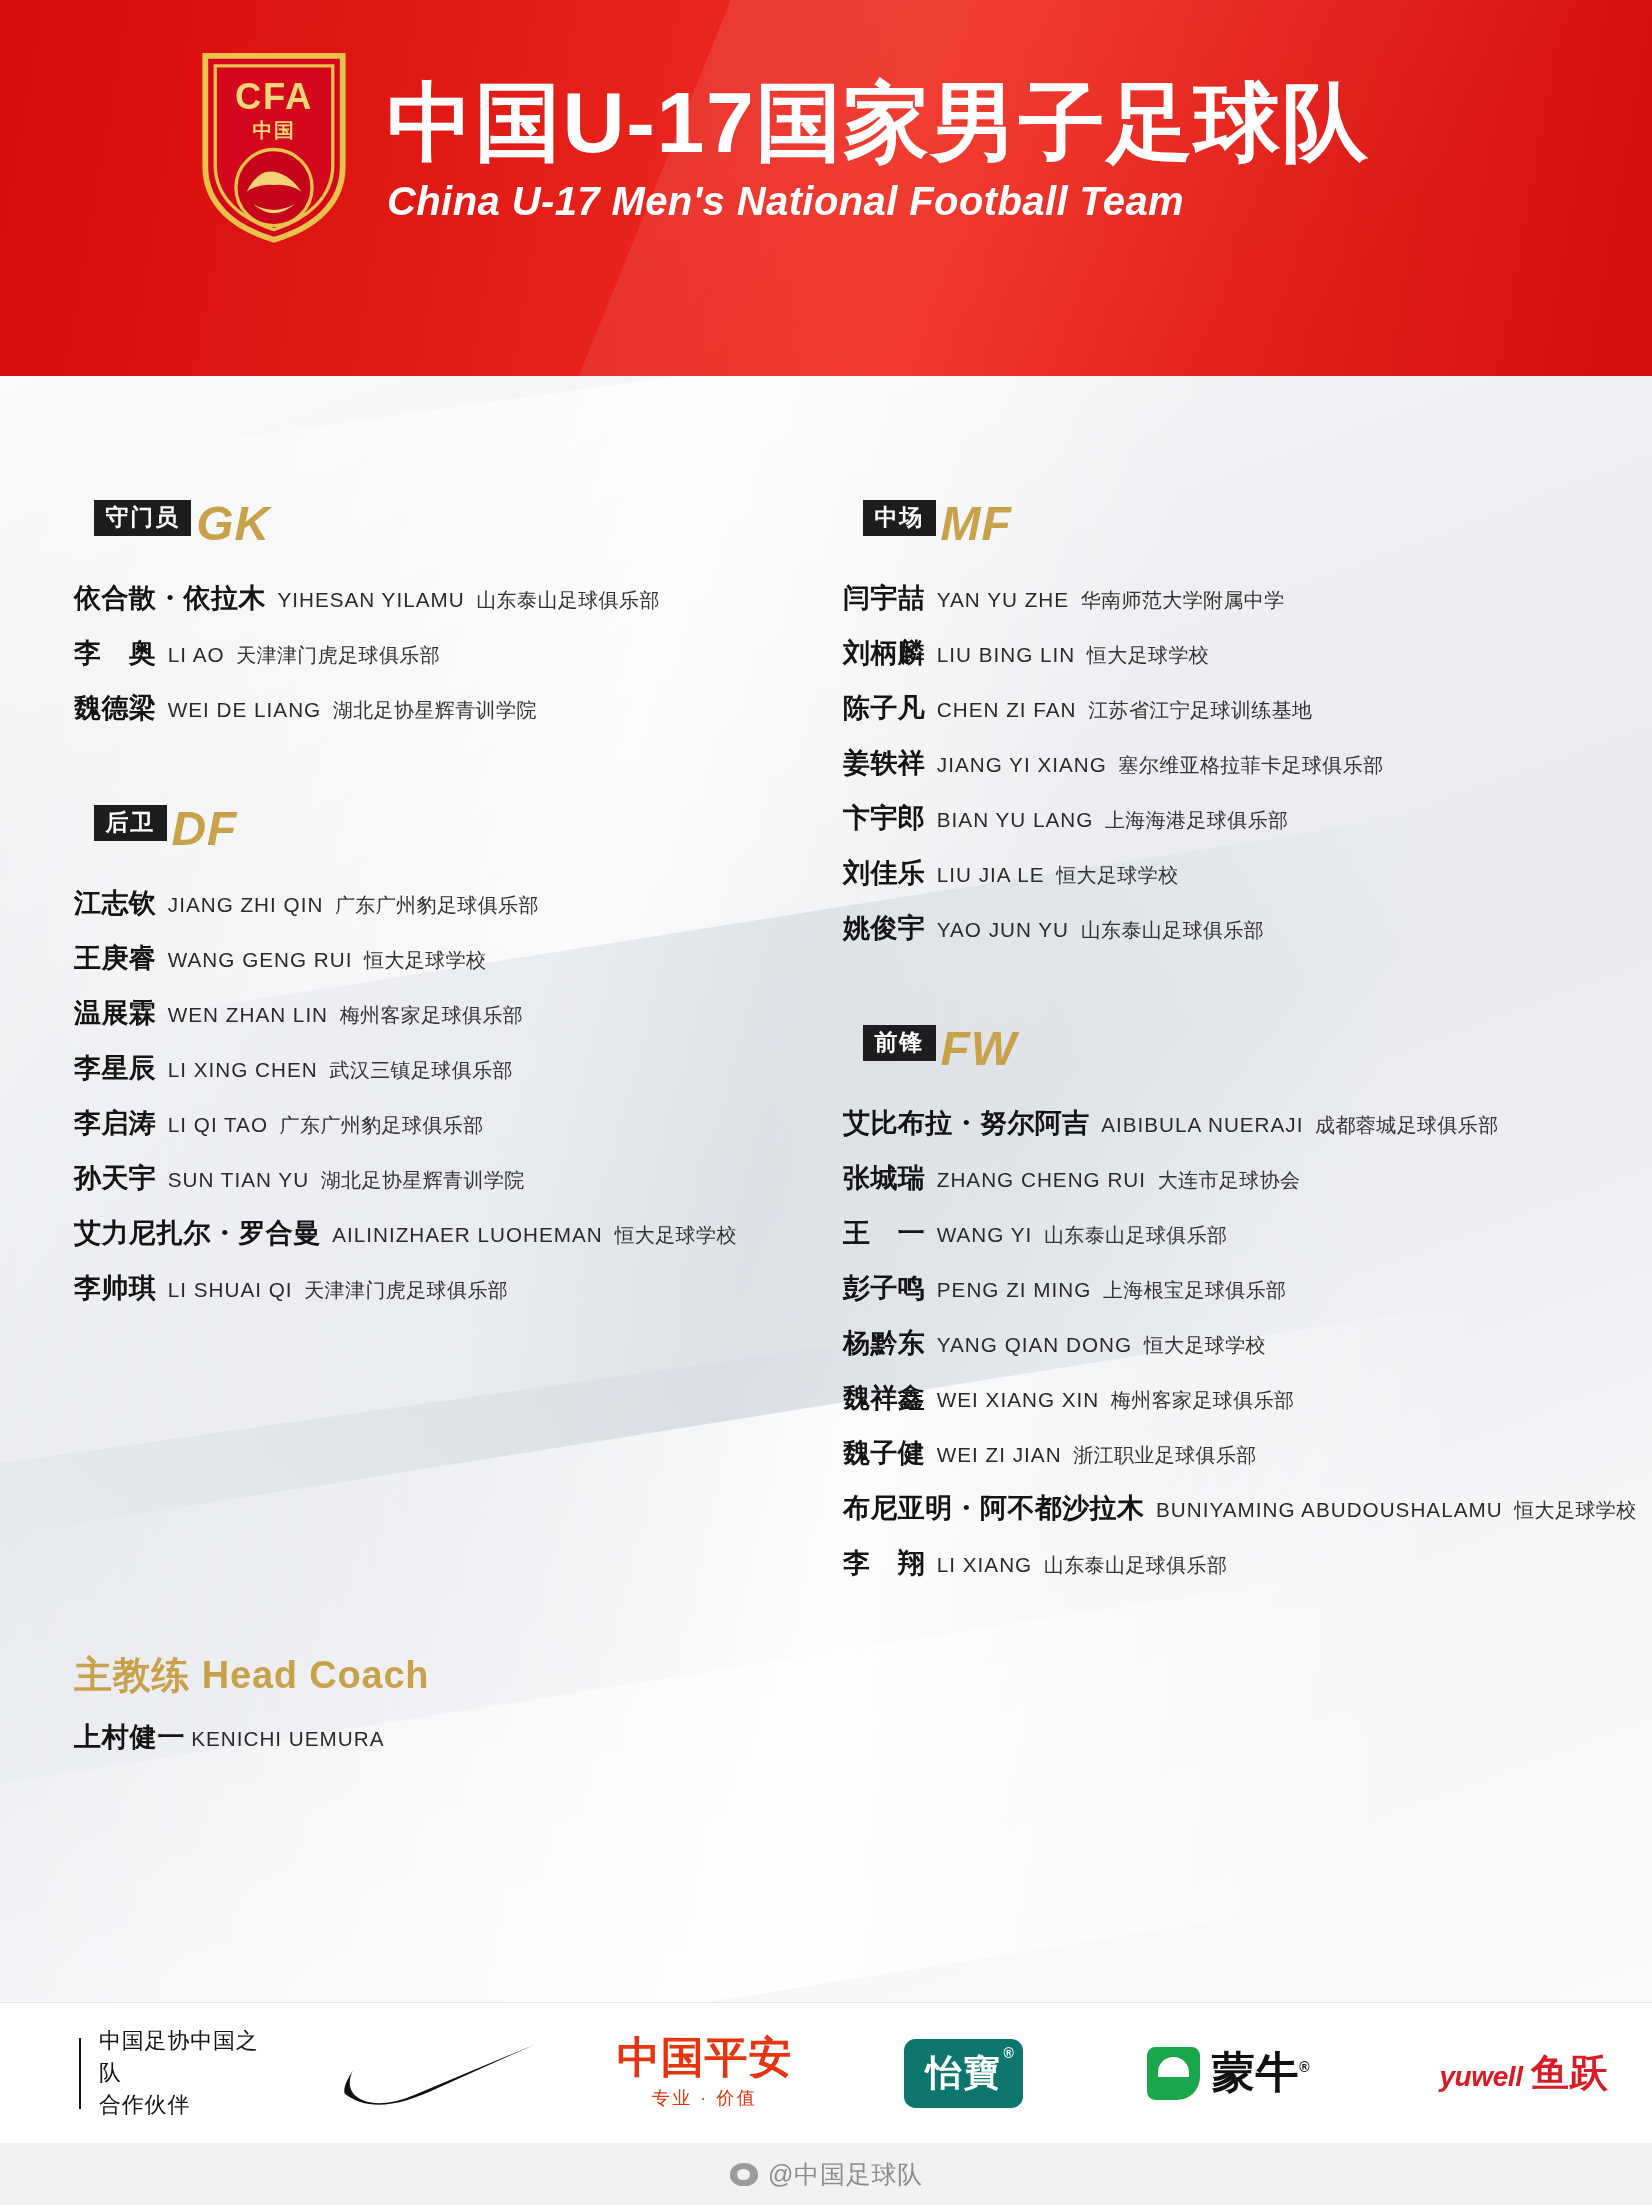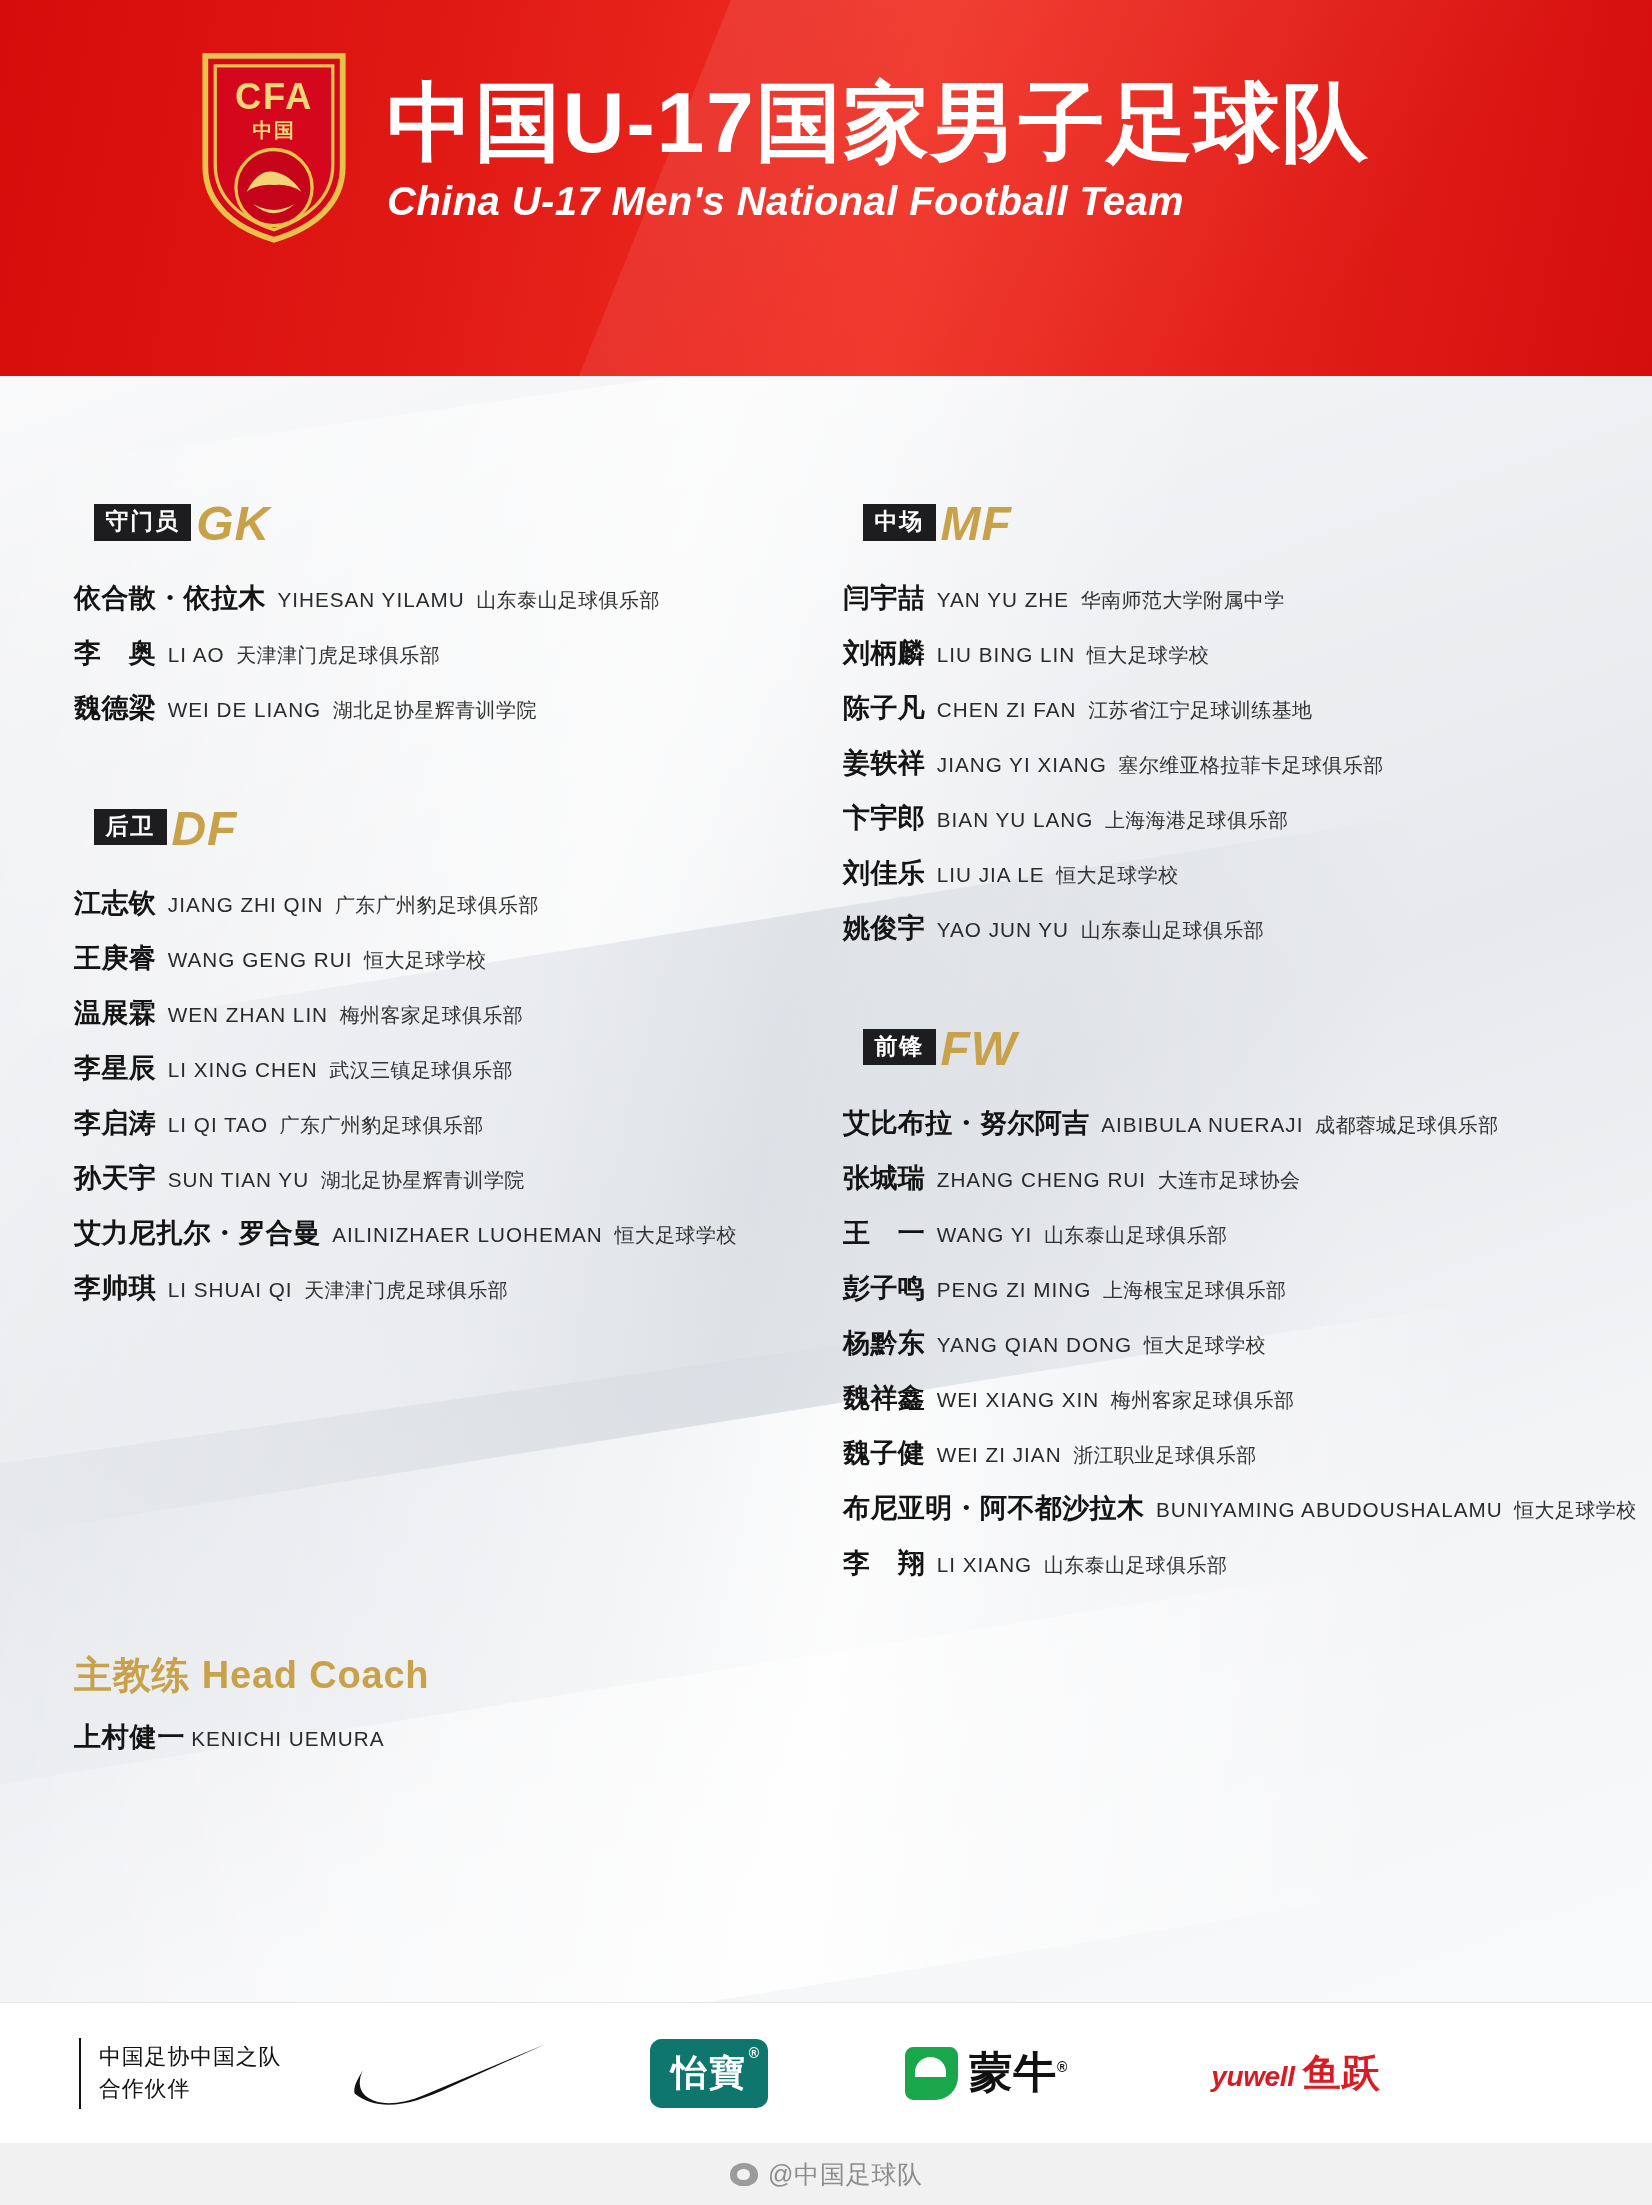--- a/index.html
+++ b/index.html
@@ -85,21 +85,21 @@
     gap: 50px;
   }
   .col { width: 719px; }
   .col.right { padding-top: 0px; }
 
   .group { margin-bottom: 79px; }
   .group:last-child { margin-bottom: 0; }
 
   .group-head {
     display: flex;
-    align-items: center;
+    align-items: flex-start;
     gap: 8.3px;
     margin-bottom: 35px;
     padding-left: 20px;
   }
   .tag-cn {
     background: #1d1d1f;
     color: #ffffff;
     font-size: 23px;
     font-weight: 700;
     padding: 5.8px 11.6px 7.4px 11.6px;
@@ -480,20 +480,26 @@
           <span>合作伙伴</span>
         </div>
       </div>
 
       <div class="sp sp-nike">
         <svg viewBox="0 0 250 90" width="207" height="74" aria-hidden="true">
           <path d="M12 70 C40 92 78 86 128 62 L244 10 L96 72 C70 83 44 85 30 76 C18 69 15 57 22 42 C16 52 10 62 12 70 Z" fill="#111111"></path>
         </svg>
       </div>
 
+      <div class="sp sp-pingan">
+        <div>
+          <div class="pingan-main">中国平安</div>
+          <div class="pingan-sub">专业 · 价值</div>
+        </div>
+      </div>
 
       <div class="sp sp-yibao">
         <div class="yibao-pill">
           <span>怡寶</span><sup>®</sup>
         </div>
       </div>
 
       <div class="sp sp-mengniu">
         <div class="mn-mark"></div>
         <div class="mn-text"><span>蒙牛</span><sup>®</sup></div>

